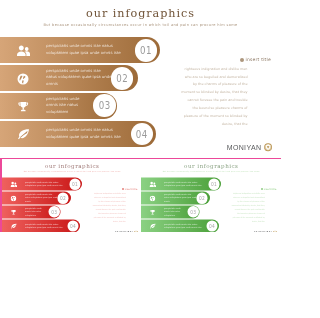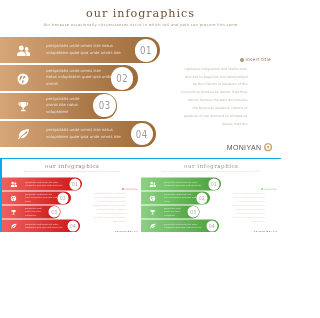--- a/index.html
+++ b/index.html
@@ -1,17 +1,17 @@
 <!DOCTYPE html>
 <html><head>
 <meta charset="utf-8">
 <style>
   html,body{margin:0;padding:0;background:#fff;}
   body{width:281px;height:318px;font-family:"Liberation Sans",sans-serif;overflow:hidden;}
-  .page{position:relative;width:281px;height:232px;background:#0ea5e9;overflow:hidden;}
+  .page{position:relative;width:281px;height:232px;background:#ec4899;overflow:hidden;}
 
   .slide{position:absolute;width:281px;height:158px;background:#fff;transform-origin:0 0;}
   .title{position:absolute;left:0;top:7px;width:100%;text-align:center;
     font-family:"DejaVu Serif",serif;white-space:nowrap;font-weight:400;
     font-size:11.2px;letter-spacing:.95px;color:var(--ttl);}
   .sub{position:absolute;left:0;top:22.6px;width:100%;text-align:center;
     font-family:"DejaVu Sans",sans-serif;white-space:nowrap;overflow:hidden;
     font-size:3.54px;letter-spacing:.37px;color:var(--sub);}
 
   .bar{position:absolute;left:0;height:26px;border-radius:0 999px 999px 0;

